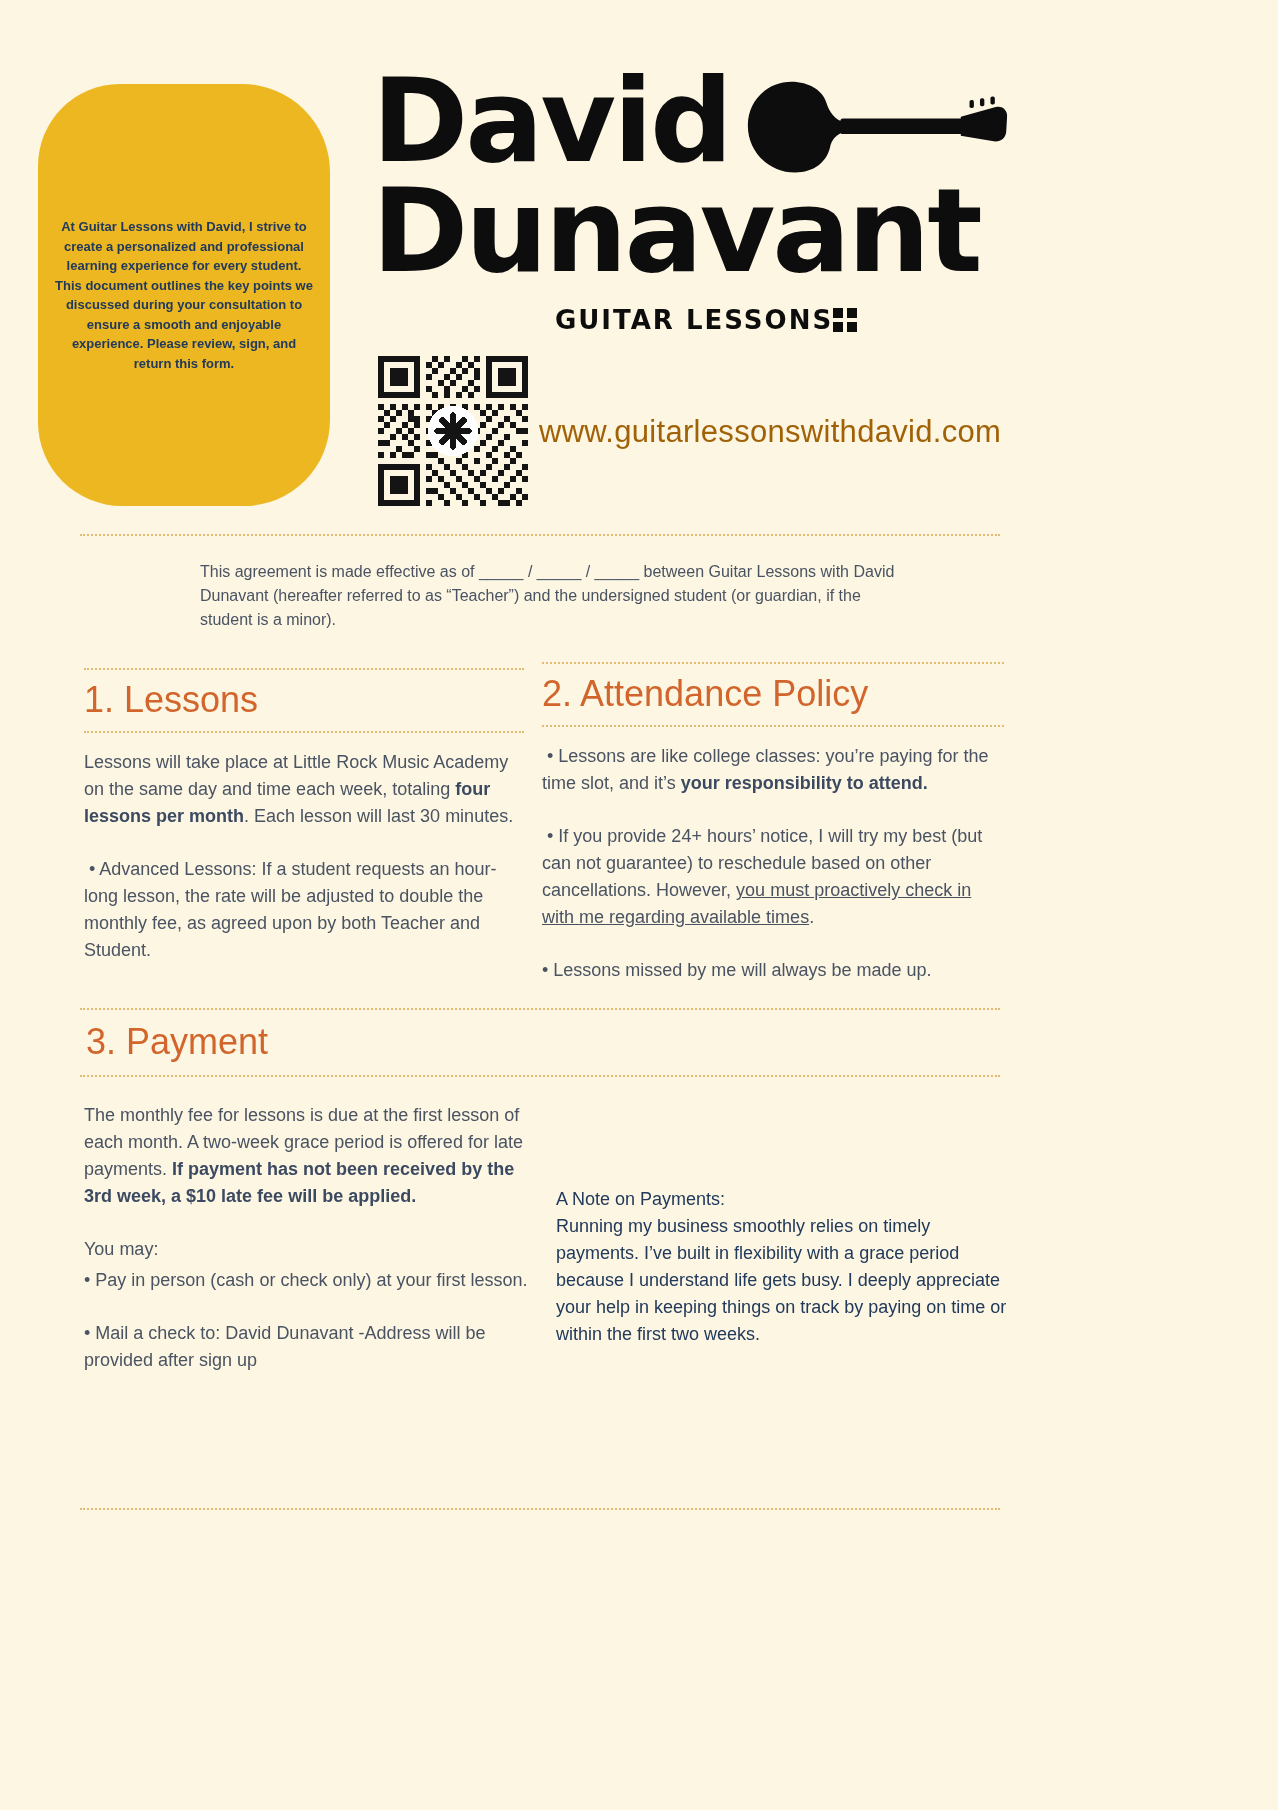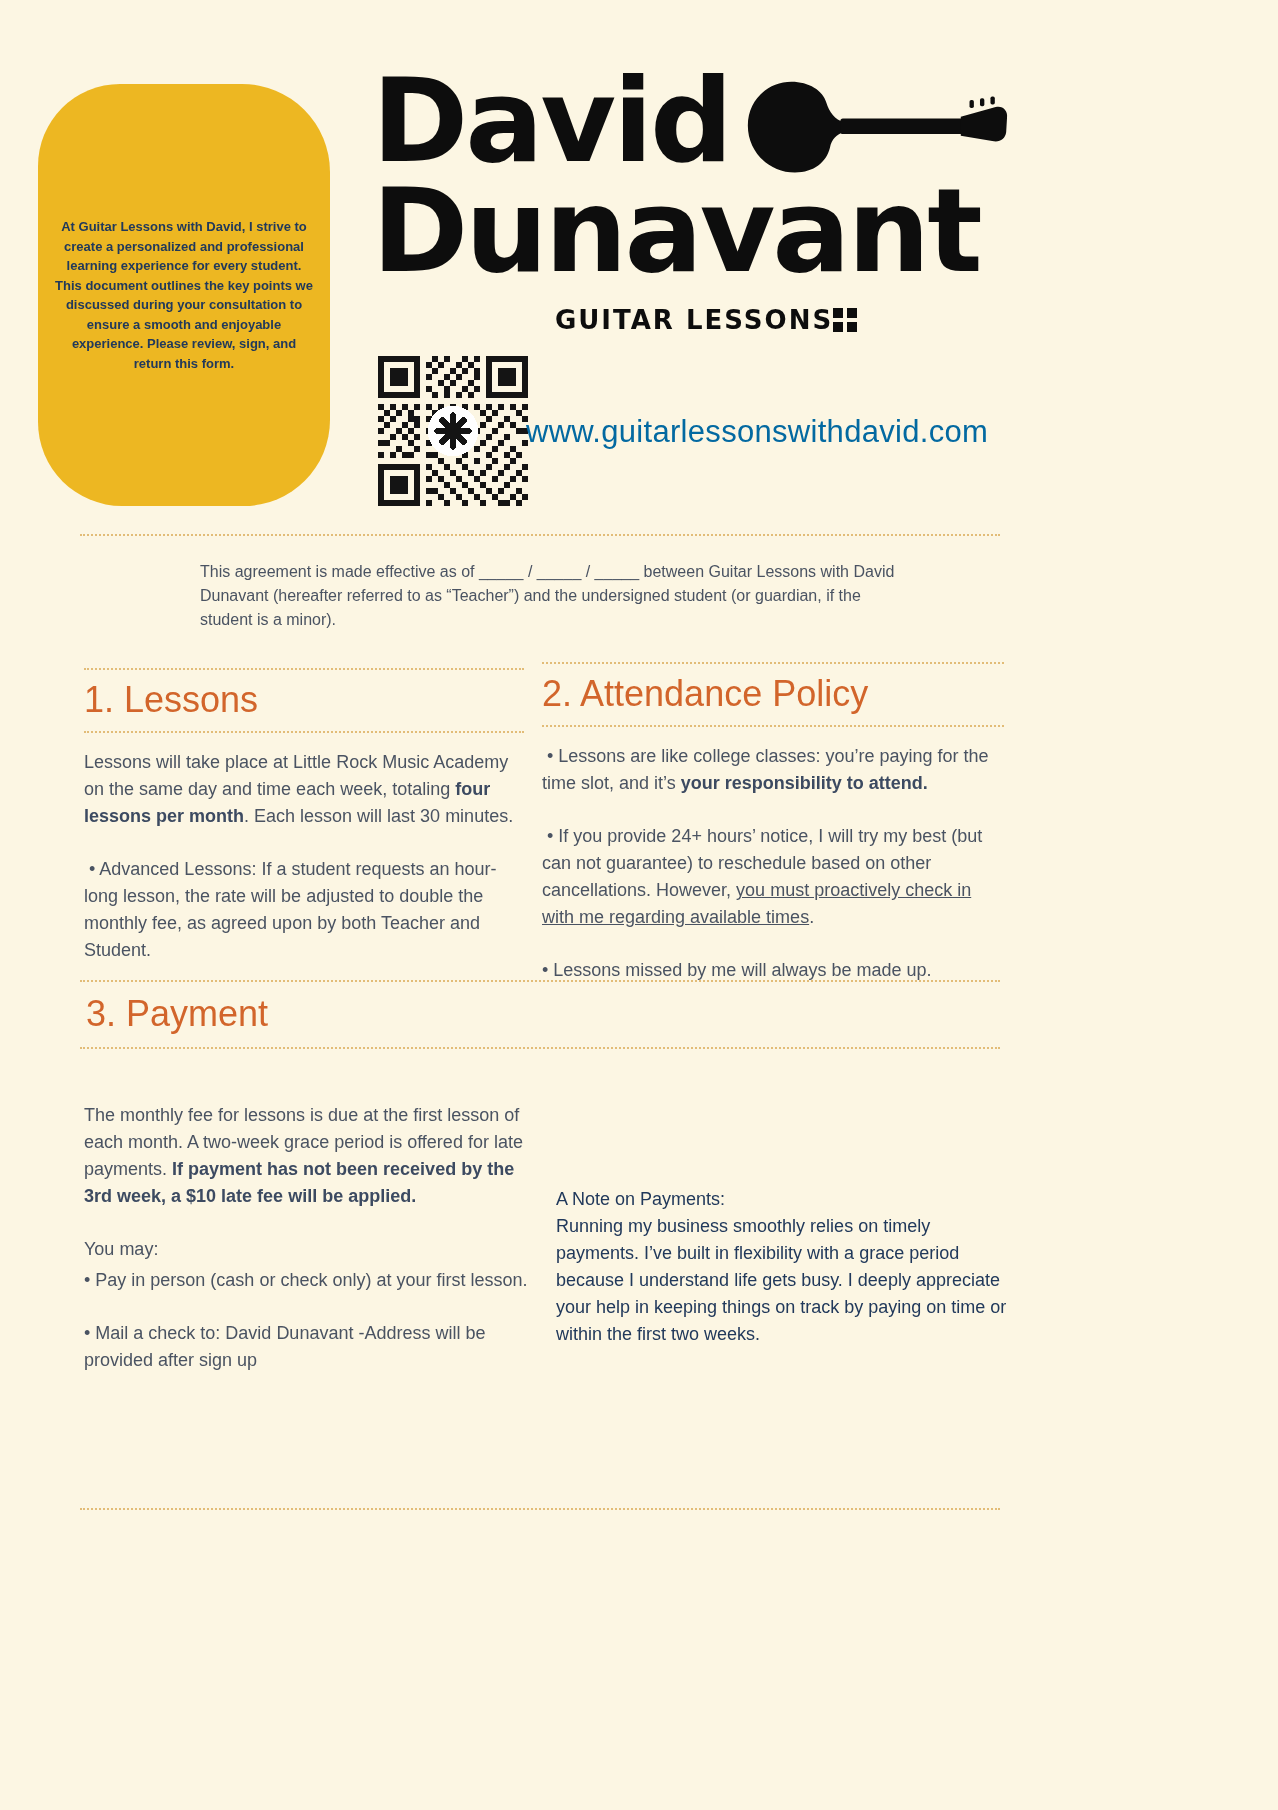--- a/index.html
+++ b/index.html
@@ -17,39 +17,39 @@
   .logo-row1{display:flex;align-items:center;}
   .logo-word{font-family:"DejaVu Sans",sans-serif;font-weight:bold;font-size:116px;line-height:1.08;letter-spacing:-3px;}
   .guitar{width:262px;height:96px;margin-left:16px;margin-top:14px;flex:none;}
   .logo-word2{font-family:"DejaVu Sans",sans-serif;font-weight:bold;font-size:116px;line-height:1.0;letter-spacing:-3px;margin-top:-10px;}
   .tagline{display:flex;align-items:center;justify-content:center;width:668px;margin-top:16px;
            font-family:"DejaVu Sans",sans-serif;font-weight:bold;font-size:26px;letter-spacing:2px;}
   .sq-grid{display:grid;grid-template-columns:10px 10px;grid-auto-rows:10px;gap:4px;}
   .sq-grid i{background:#0D0D0D;display:block;}
 
   .qr{position:absolute;left:378px;top:356px;width:150px;height:150px;}
-  .website{position:absolute;left:526px;top:414px;font-size:31px;color:#0369a1;letter-spacing:.3px;}
+  .website{position:absolute;left:539px;top:414px;font-size:31px;color:#a16207;letter-spacing:.3px;}
 
   .divider{position:absolute;height:0;border-top:2px dotted #E2BC77;}
   .d1{left:80px;top:534px;width:920px;}
   .d-bottom{left:80px;top:1508px;width:920px;}
 
   .intro{position:absolute;left:200px;top:560px;width:700px;margin:0;
          font-size:16px;line-height:1.5;color:#4A5362;}
 
   .col-left{position:absolute;left:84px;width:440px;}
   .col-right{position:absolute;left:542px;width:462px;}
   .sec-head{border-top:2px dotted #E2BC77;border-bottom:2px dotted #E2BC77;padding:8px 0 10px;}
   .sec-head h2{margin:0;font-size:36px;line-height:1.2;font-weight:normal;color:#D2652B;}
   .body-copy{margin:16px 0 0;font-size:18px;line-height:1.5;color:#4A5362;}
   .body-copy + .body-copy{margin-top:26px;}
   .b{font-weight:bold;color:#3C4A61;}
   .u{text-decoration:underline;}
 
-  .payment-head{position:absolute;left:80px;top:980px;width:920px;
+  .payment-head{position:absolute;left:80px;top:1008px;width:920px;
                 border-top:2px dotted #E2BC77;border-bottom:2px dotted #E2BC77;padding:10px 0 12px;}
   .payment-head h2{margin:0;padding-left:6px;font-size:36px;line-height:1.2;font-weight:normal;color:#D2652B;}
   .payment-body{position:absolute;left:84px;top:1090px;width:462px;}
   .note{position:absolute;left:556px;top:1186px;width:460px;color:#21395B;font-size:18px;line-height:1.5;font-weight:normal;}
   .note p{margin:0;}
 </style>
 </head>
 <body>
 
 <div class="page">

